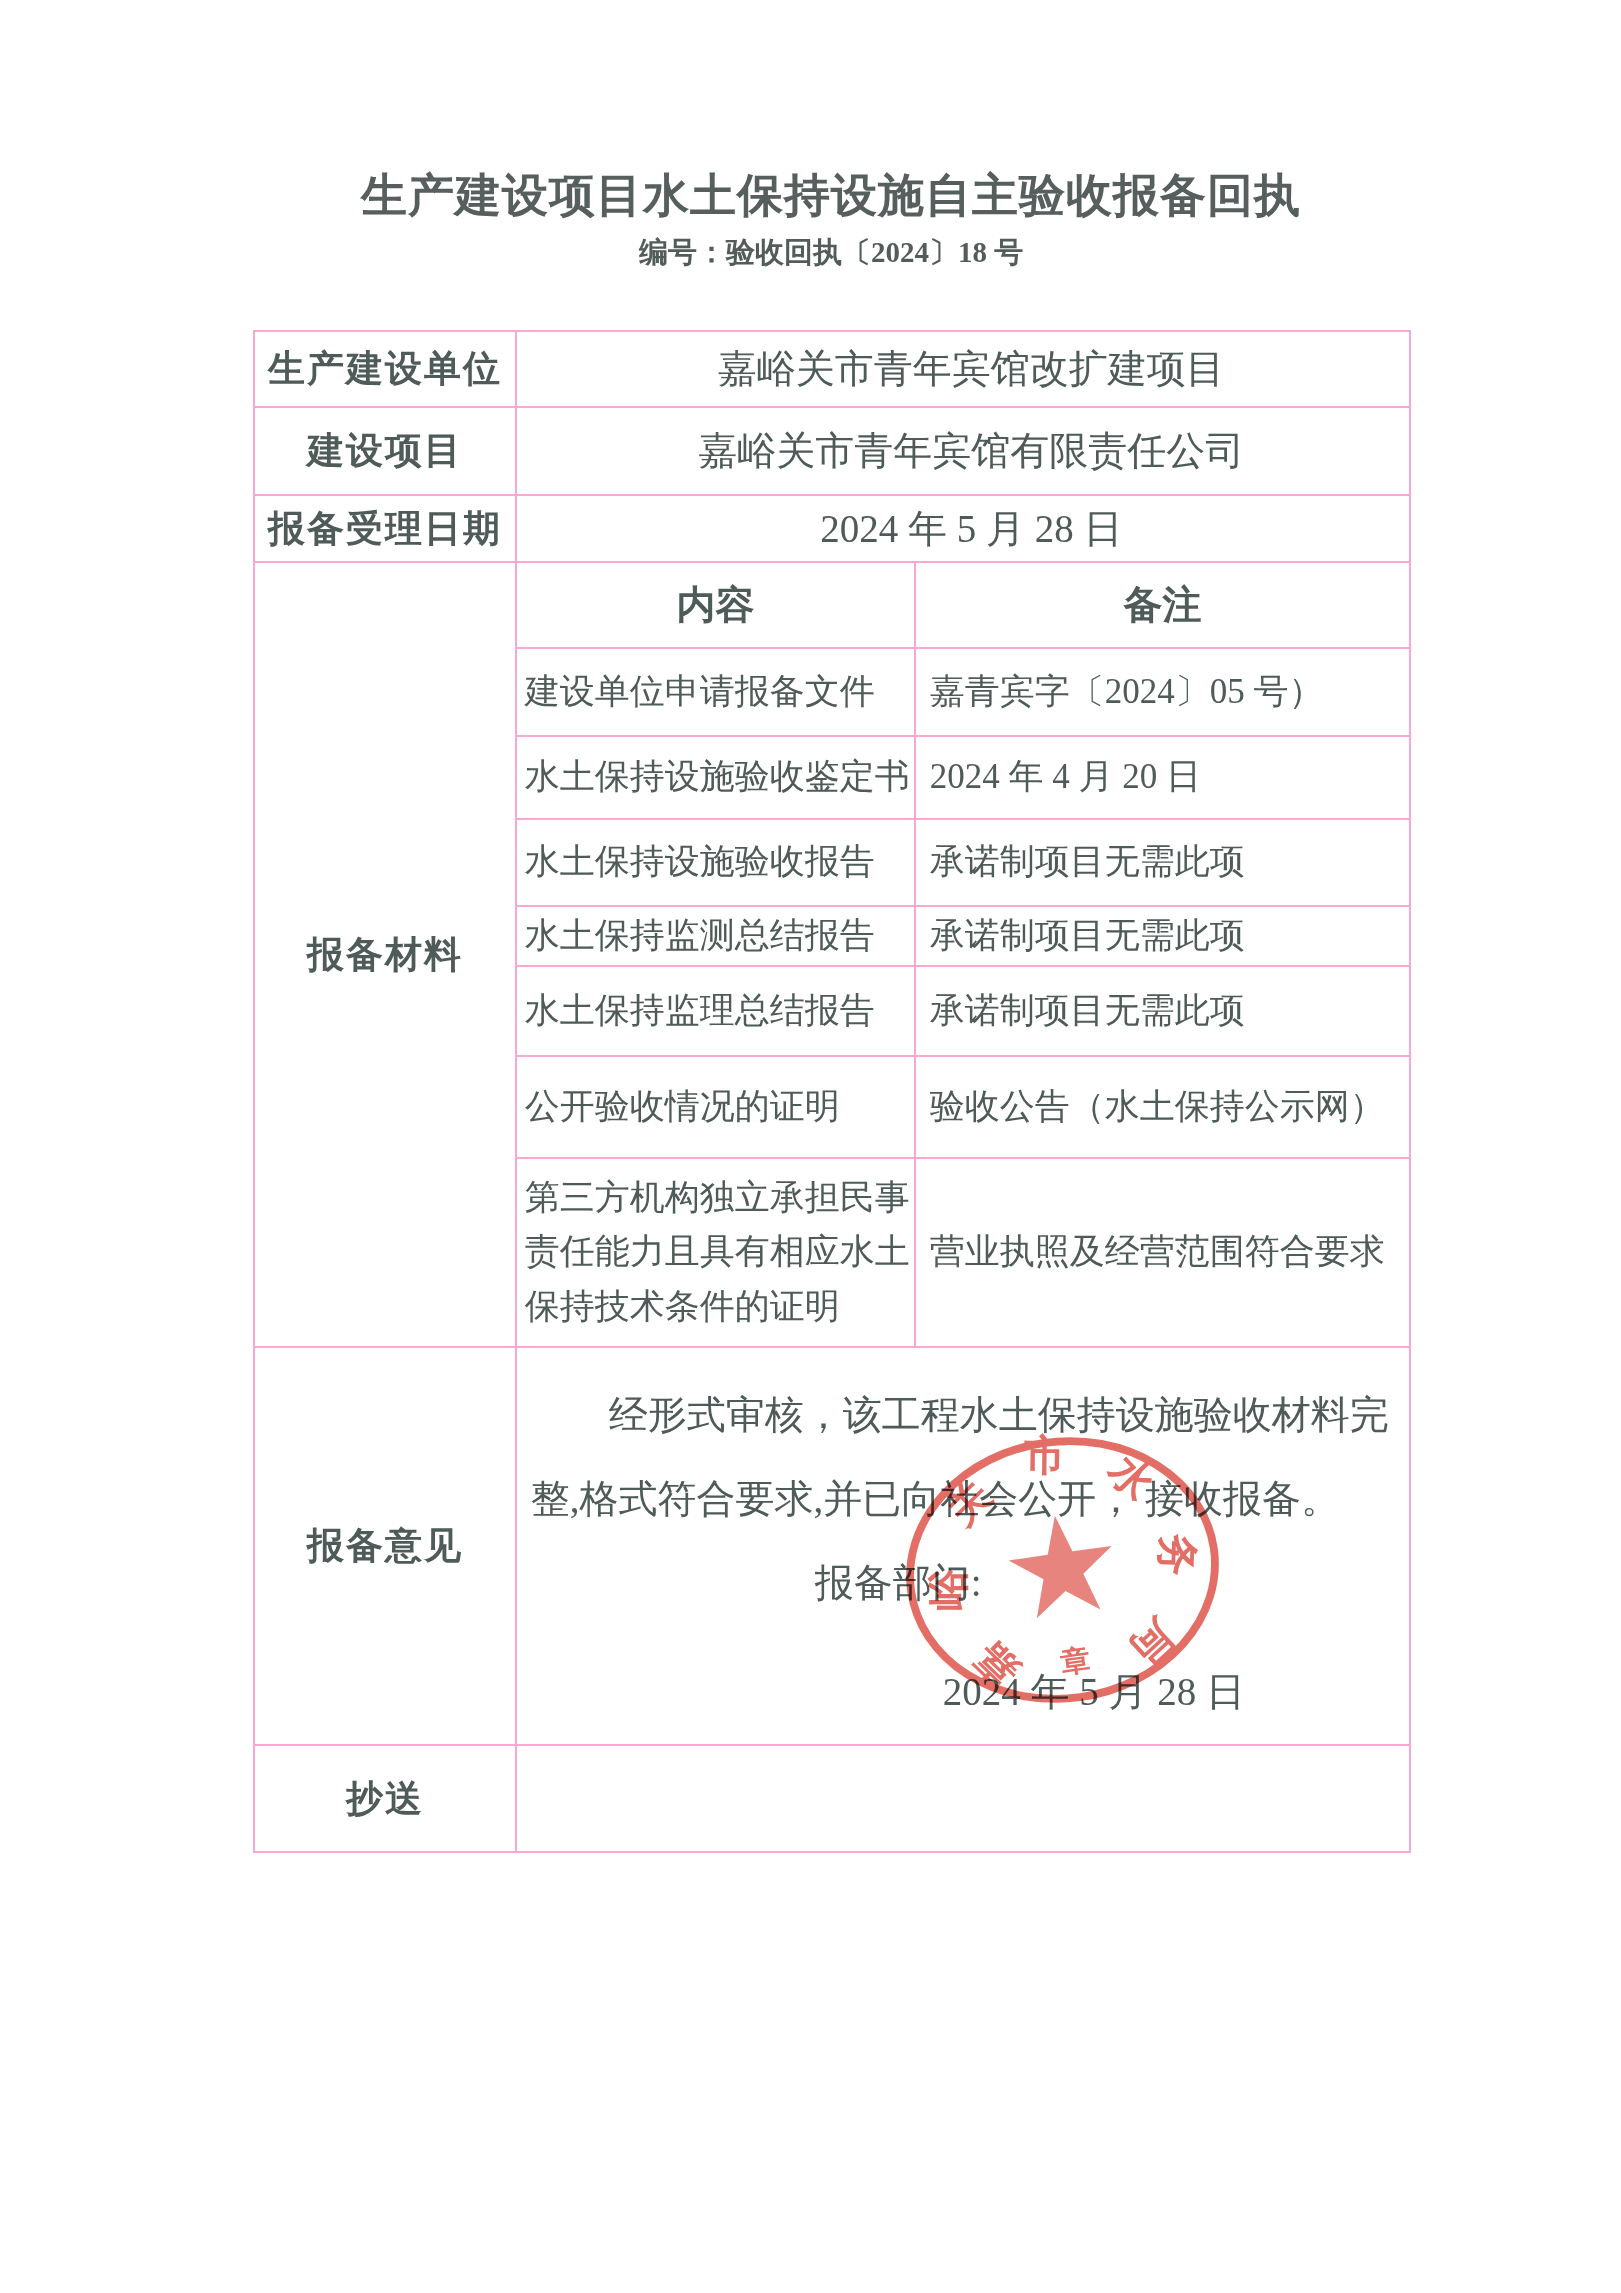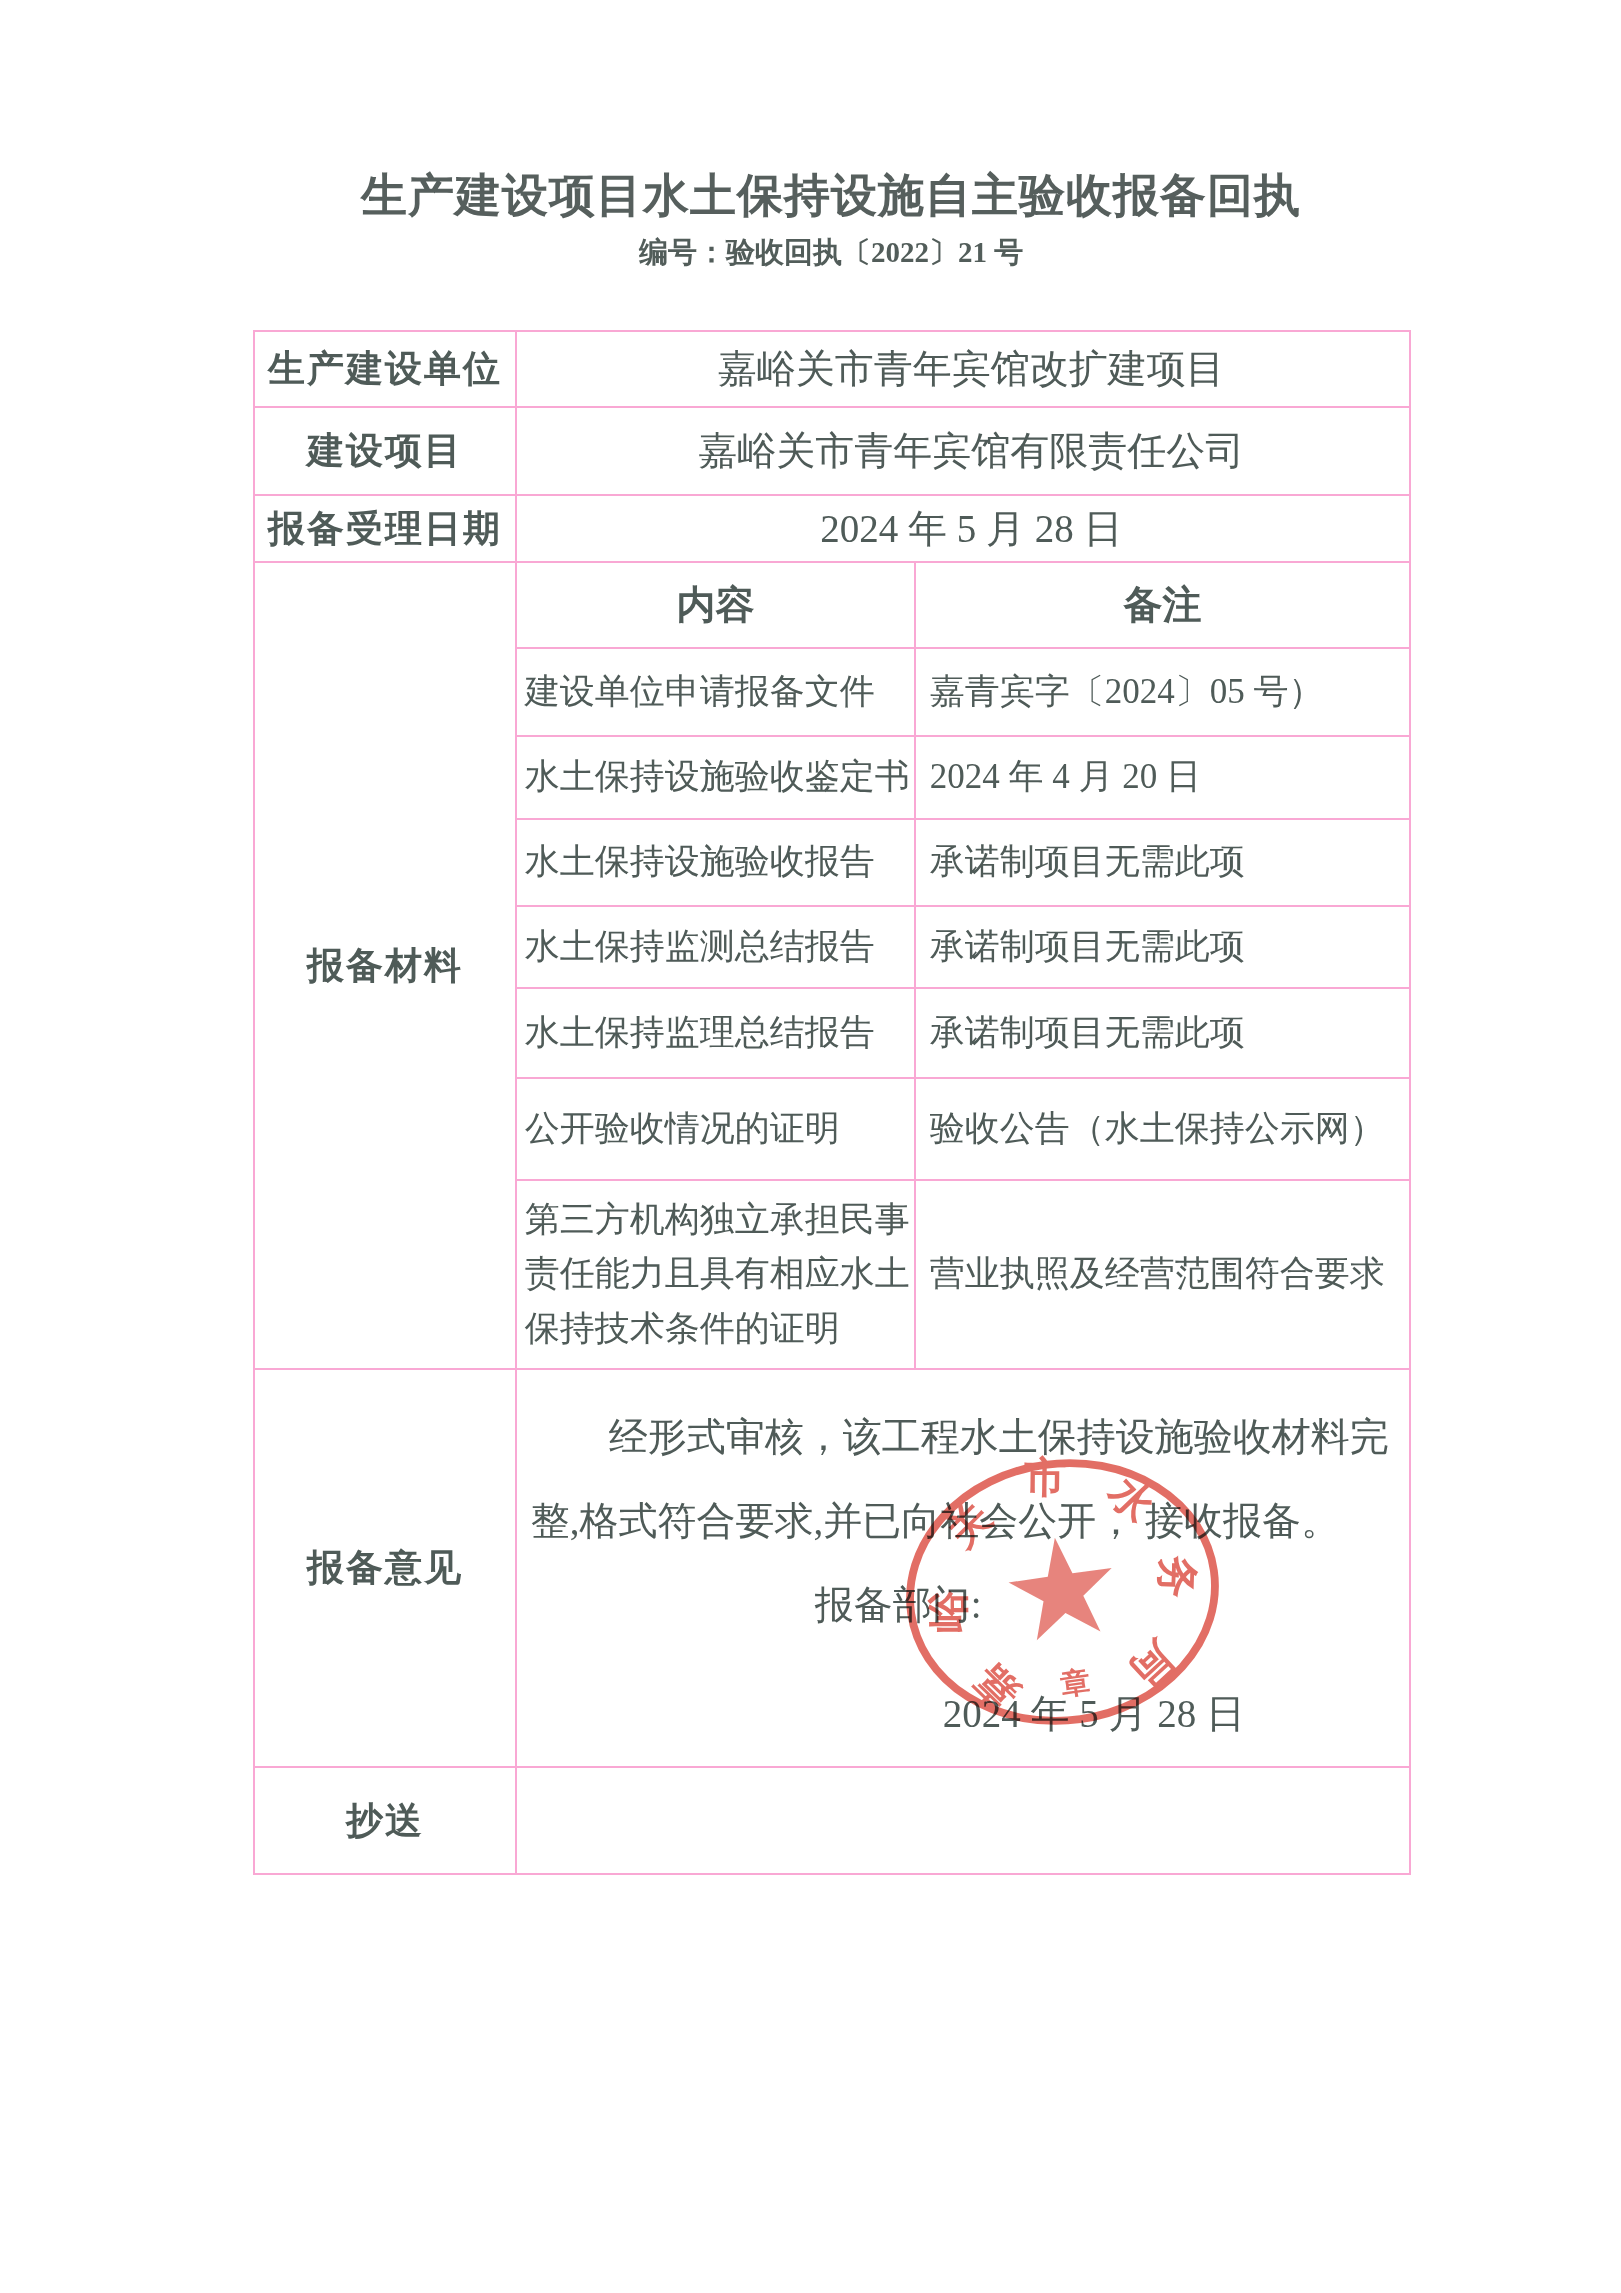--- a/index.html
+++ b/index.html
@@ -51,21 +51,21 @@
   .op-date{font-size:39px;line-height:55px;margin-top:54px;margin-left:412px;}
   .stamp-wrap{
     position:absolute;left:374px;top:70px;width:343px;height:304px;
     mix-blend-mode:multiply;opacity:0.9;pointer-events:none;
   }
 </style>
 </head>
 <body>
 
 <div class="doc-title">生产建设项目水土保持设施自主验收报备回执</div>
-<div class="doc-number">编号：验收回执〔2022〕21 号</div>
+<div class="doc-number">编号：验收回执〔2024〕18 号</div>
 
 <table class="main">
   <colgroup>
     <col style="width:262px">
       <col style="width:399px">
       <col style="width:495px">
   </colgroup>
 
   <tbody>
       <tr style="height:76px">
@@ -91,21 +91,21 @@
     <td class="mat rmk">嘉青宾字〔2024〕05 号）</td>
   </tr>
   <tr style="height:83px">
     <td class="mat">水土保持设施验收鉴定书</td>
     <td class="mat rmk">2024 年 4 月 20 日</td>
   </tr>
   <tr style="height:87px">
     <td class="mat">水土保持设施验收报告</td>
     <td class="mat rmk">承诺制项目无需此项</td>
   </tr>
-  <tr style="height:82px">
+  <tr style="height:60px">
     <td class="mat">水土保持监测总结报告</td>
     <td class="mat rmk">承诺制项目无需此项</td>
   </tr>
   <tr style="height:90px">
     <td class="mat">水土保持监理总结报告</td>
     <td class="mat rmk">承诺制项目无需此项</td>
   </tr>
   <tr style="height:102px">
     <td class="mat">公开验收情况的证明</td>
     <td class="mat rmk">验收公告（水土保持公示网）</td>

